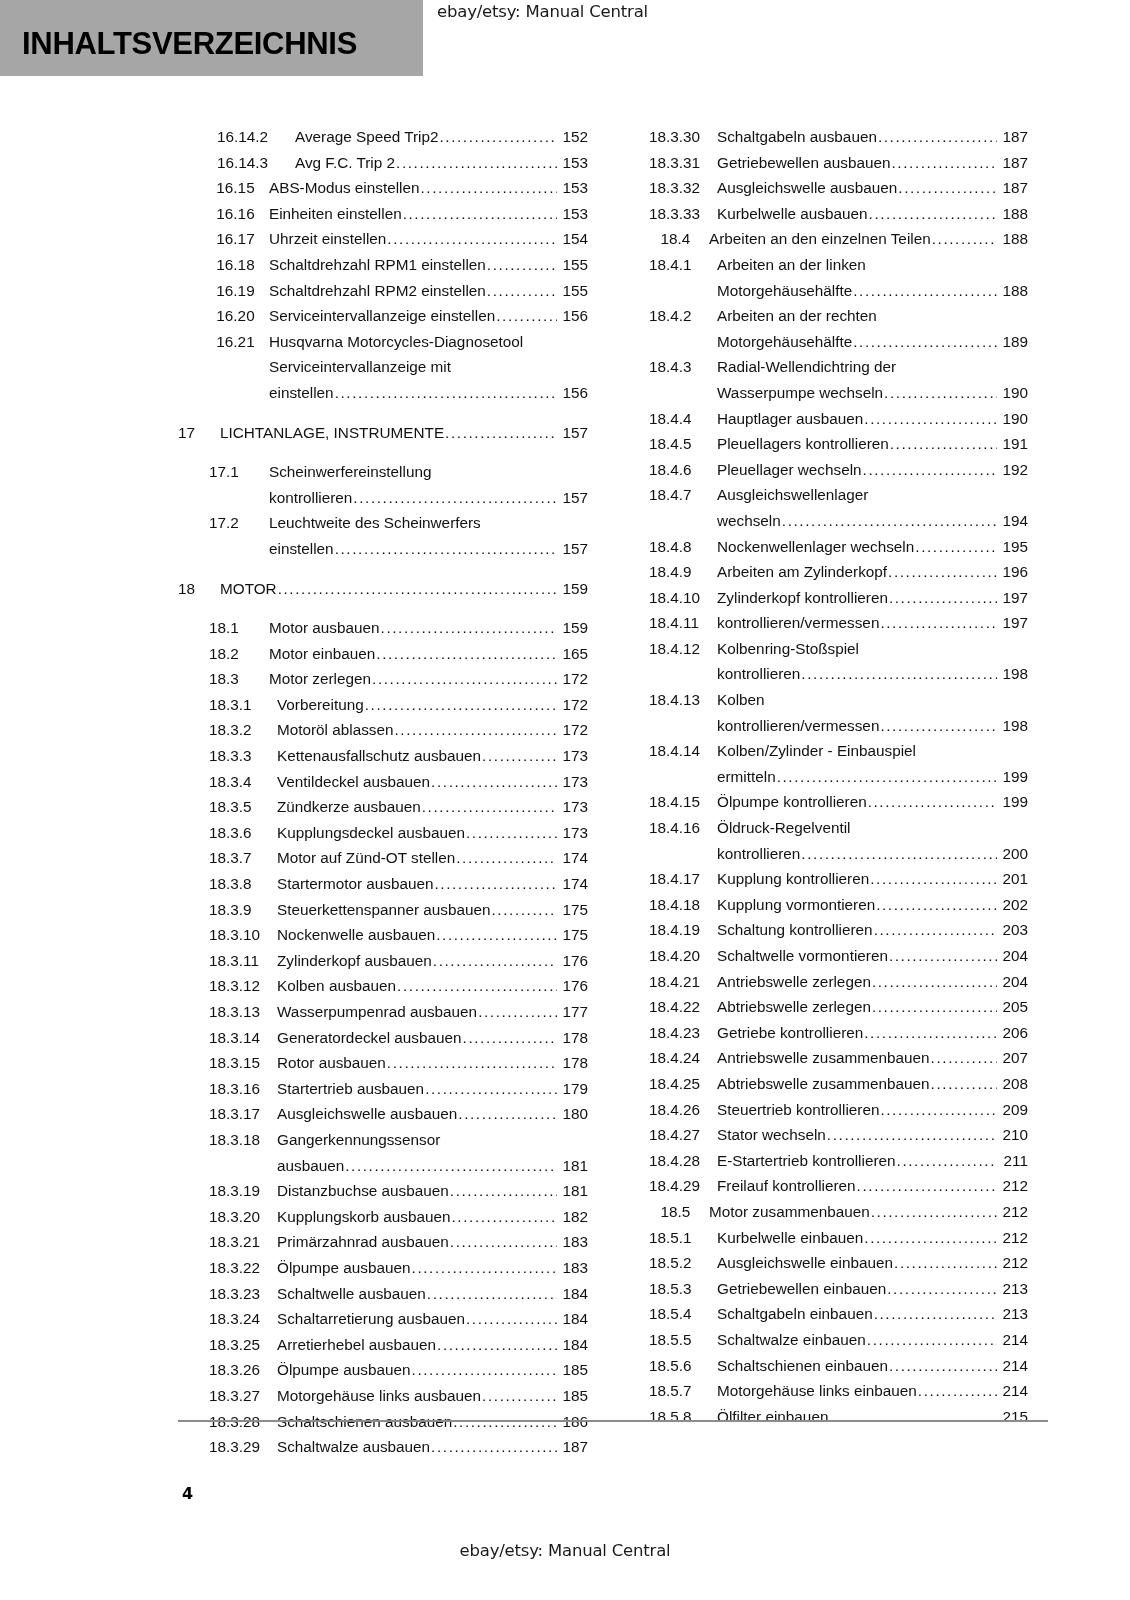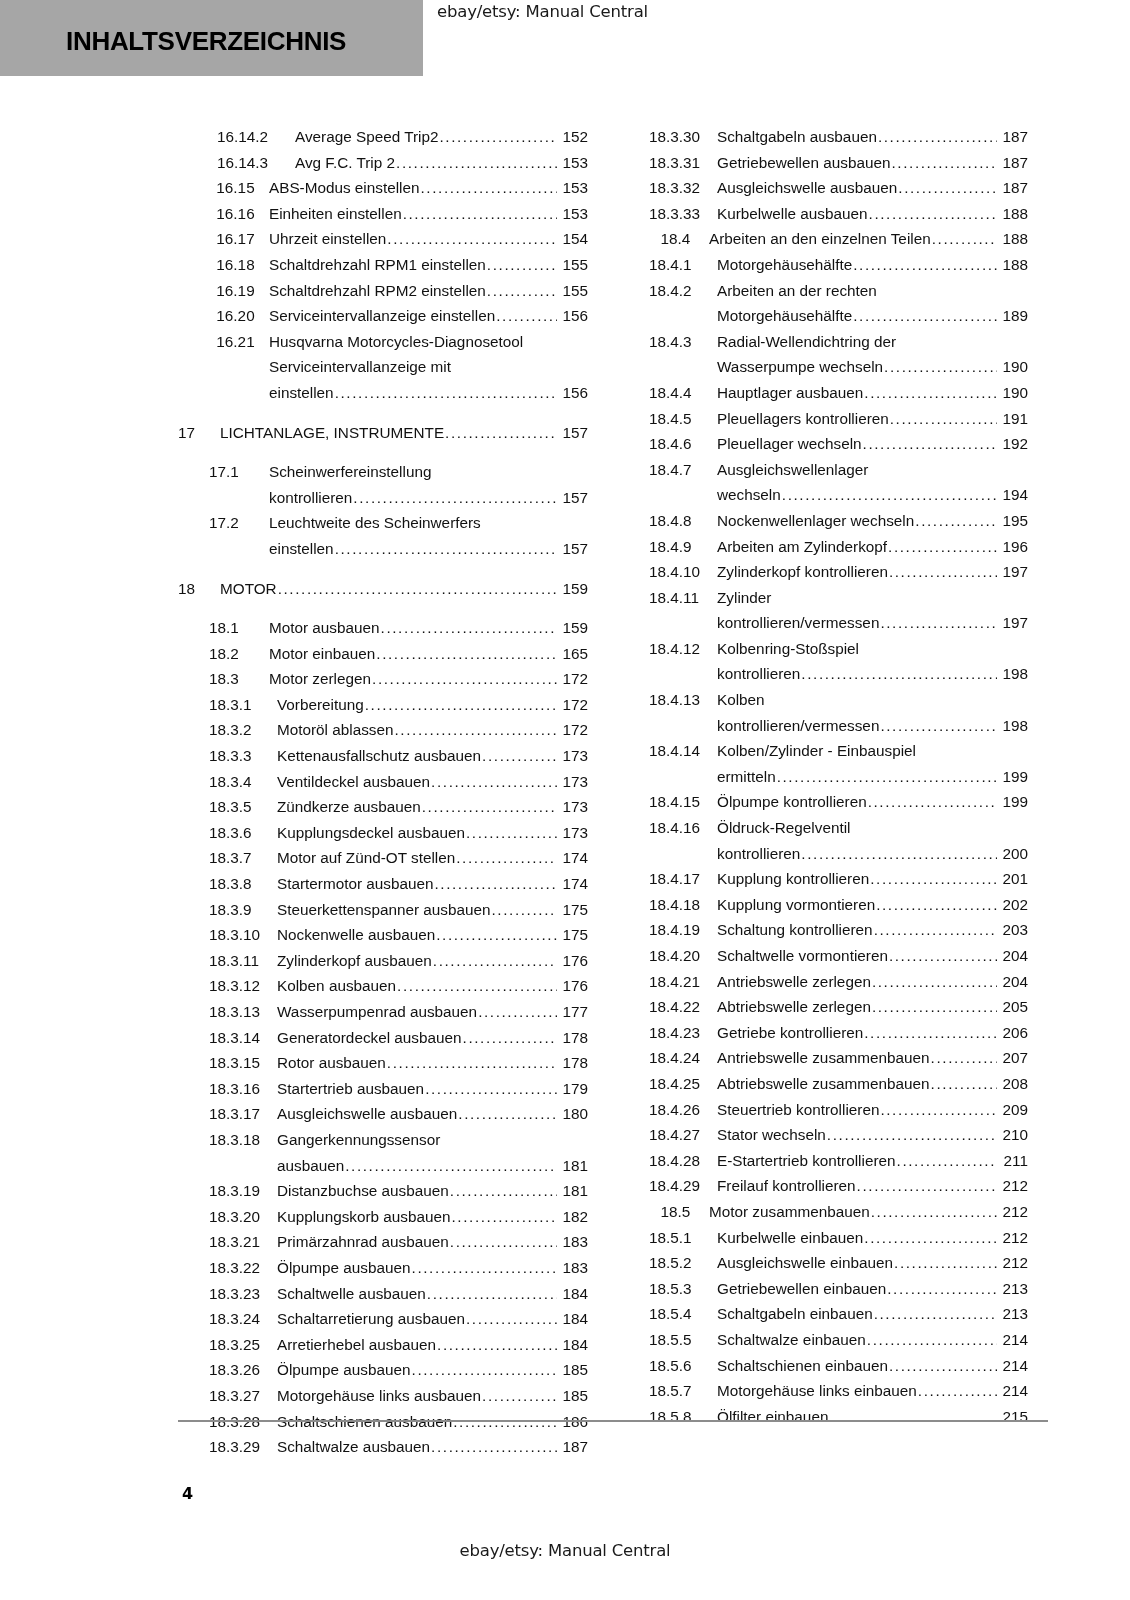--- a/index.html
+++ b/index.html
@@ -22,26 +22,25 @@
     left: 0;
     top: 0;
     width: 423px;
     height: 76px;
     background: #a6a6a6;
   }
   .header-title {
     position: absolute;
     left: 22px;
     top: 26px;
-    font-size: 26px;
+    font-size: 31px;
     font-weight: bold;
     letter-spacing: -0.3px;
     color: #000000;
     white-space: nowrap;
-    margin-left: 44px;
   }
   .watermark-top {
     position: absolute;
     left: 437px;
     top: 2px;
     font-size: 16.5px;
     font-family: "DejaVu Sans", sans-serif;
     color: #1a1a1a;
     white-space: nowrap;
     letter-spacing: -0.2px;
@@ -678,20 +677,25 @@
           <div class="line">
             <span class="txt">Arbeiten an den einzelnen Teilen</span>
             <span class="leader">........................................................................................................................</span>
             <span class="pg">188</span>
           </div>
         </div>
       </div>
       <div class="toc-row lvl3">
         <div class="num">18.4.1</div>
         <div class="lbl">
+          <div class="line">
+            <span class="txt">Arbeiten an der linken</span>
+            <span class="leader nodots">........................................................................................................................</span>
+            <span class="pg" style="visibility: hidden;">188</span>
+          </div>
           <div class="line contline">
             <span class="txt">Motorgehäusehälfte</span>
             <span class="leader">........................................................................................................................</span>
             <span class="pg">188</span>
           </div>
         </div>
       </div>
       <div class="toc-row lvl3">
         <div class="num">18.4.2</div>
         <div class="lbl">
@@ -793,25 +797,20 @@
           <div class="line">
             <span class="txt">Zylinderkopf kontrollieren</span>
             <span class="leader">........................................................................................................................</span>
             <span class="pg">197</span>
           </div>
         </div>
       </div>
       <div class="toc-row lvl3">
         <div class="num">18.4.11</div>
         <div class="lbl">
-          <div class="line">
-            <span class="txt">Zylinder</span>
-            <span class="leader nodots">........................................................................................................................</span>
-            <span class="pg" style="visibility: hidden;">197</span>
-          </div>
           <div class="line contline">
             <span class="txt">kontrollieren/vermessen</span>
             <span class="leader">........................................................................................................................</span>
             <span class="pg">197</span>
           </div>
         </div>
       </div>
       <div class="toc-row lvl3">
         <div class="num">18.4.12</div>
         <div class="lbl">

